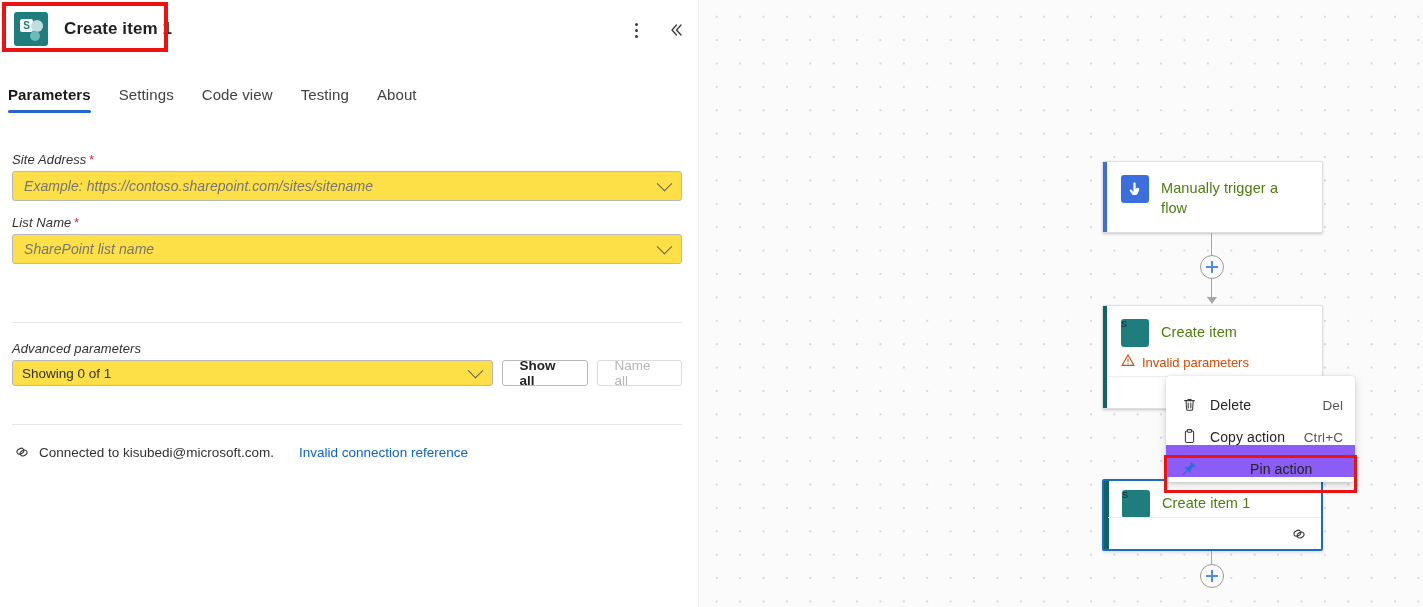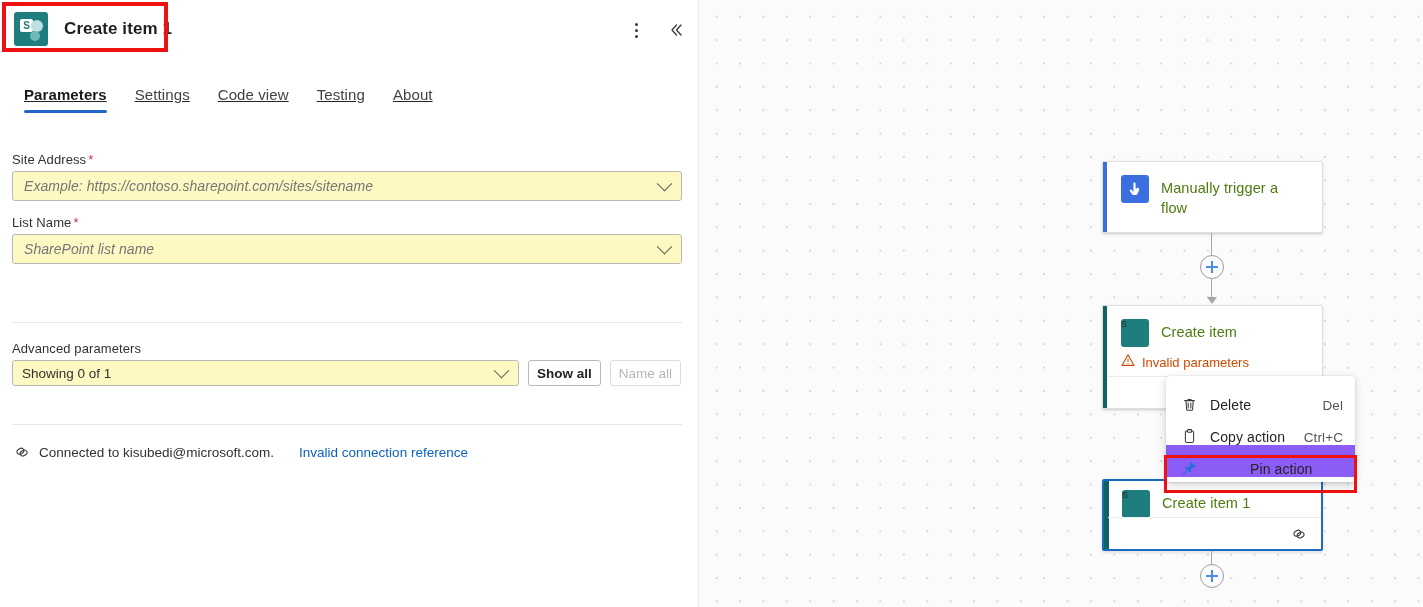--- a/index.html
+++ b/index.html
@@ -116,25 +116,24 @@
   .kebab i {
     display: block;
     width: 3px; height: 3px;
     border-radius: 50%;
     background: #3b3a39;
   }
 
   
   #tabs {
     position: absolute;
-    left: 24px; top: 86px;
+    left: 8px; top: 86px;
     display: flex;
     align-items: flex-end;
     gap: 0px;
-    text-decoration: underline;
   }
   .tab {
     font-size: 15px;
     color: #424242;
     padding: 0 14px 10px 14px;
     position: relative;
     cursor: pointer;
     white-space: nowrap;
     letter-spacing: 0.1px;
   }
@@ -157,32 +156,33 @@
   #form-area {
     position: absolute;
     left: 12px; top: 152px;
     width: 670px;
   }
   .field-label {
     font-size: 13px;
     color: #323130;
     margin-bottom: 4px;
     letter-spacing: 0.1px;
+    font-style: italic;
   }
   .req {
     color: #c4314b;
     font-size: 13px;
     margin-left: 2px;
   }
   .combo {
     position: relative;
     height: 30px;
     border: 1px solid #b9b9b9;
     border-radius: 3px;
-    background: #fef9c3;
+    background: #fde047;
     box-sizing: border-box;
     display: flex;
     align-items: center;
     cursor: text;
   }
   .combo .ph {
     font-size: 14px;
     color: #767676;
     font-style: italic;
     padding-left: 11px;
@@ -231,21 +231,21 @@
   }
   #adv-combo .val {
     font-size: 13.5px;
     color: #323130;
     padding-left: 9px;
     white-space: nowrap;
   }
   .sec-btn {
     height: 26px;
     min-width: 70px;
-    padding: 0 8px;
+    padding: 0 16px;
     border: 1px solid #b9b9b9;
     border-radius: 3px;
     background: #ffffff;
     font-size: 13.5px;
     font-weight: bold;
     color: #242424;
     font-family: "Liberation Sans", sans-serif;
     cursor: pointer;
     display: flex;
     align-items: center;

